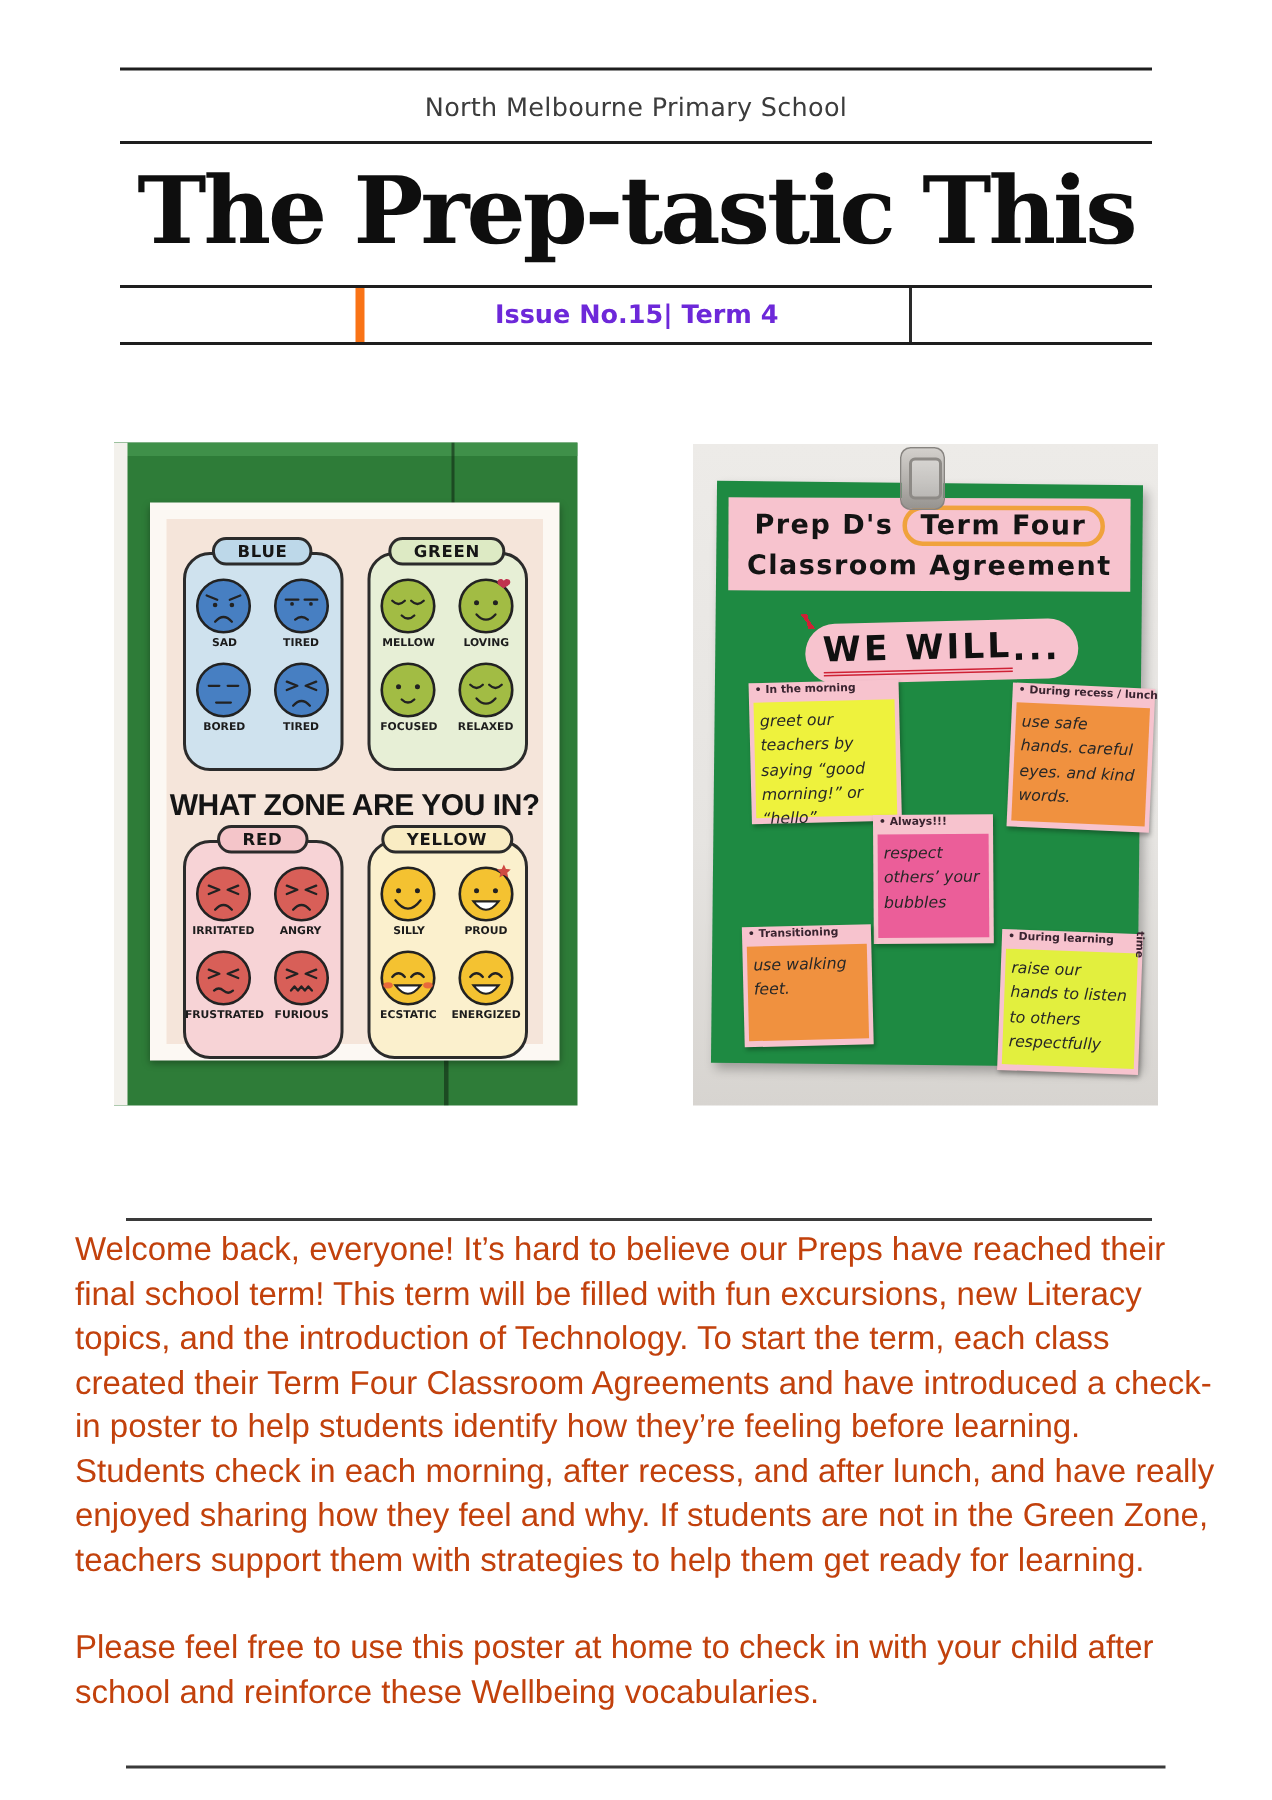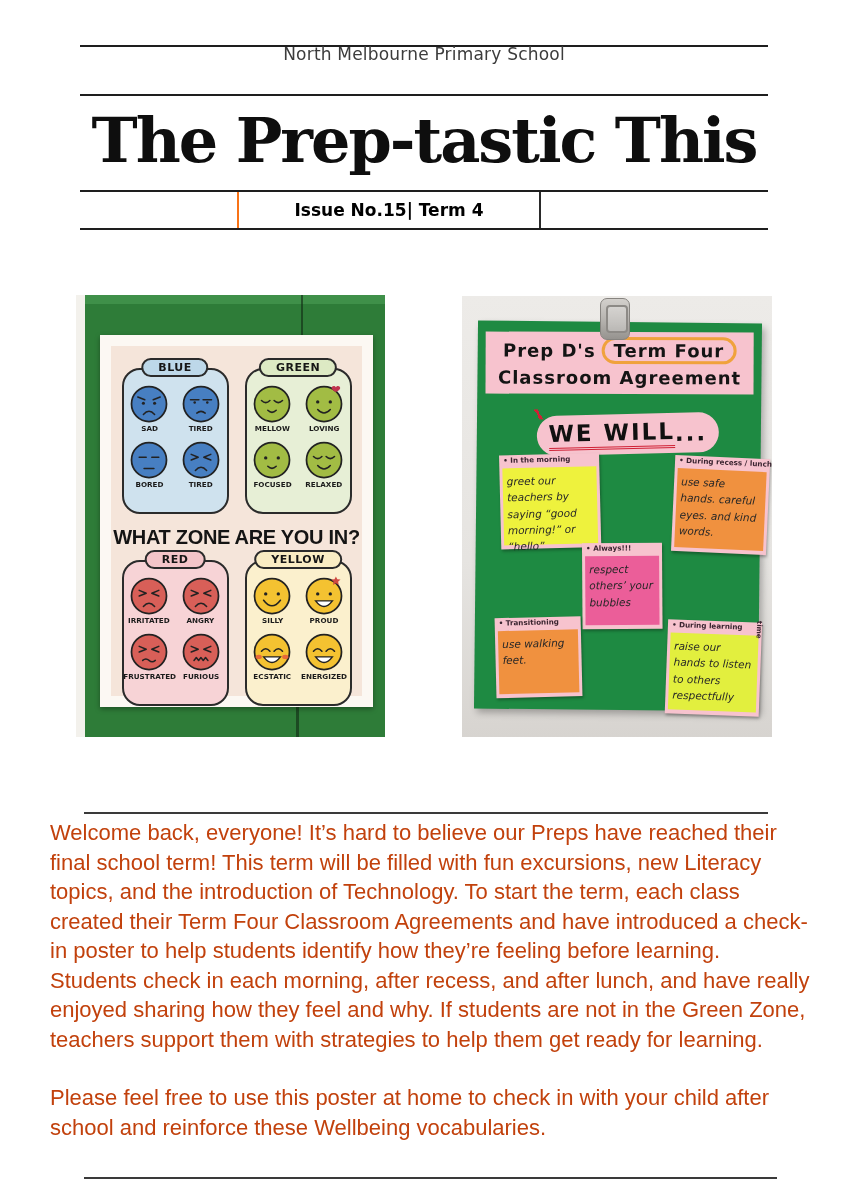--- a/index.html
+++ b/index.html
@@ -6,40 +6,40 @@
   html,body { background:#ffffff; }
   .page {
     position:relative; width:848px; height:1200px; background:#ffffff;
     font-family:"Liberation Sans", sans-serif; overflow:hidden;
   }
   .rule { position:absolute; background:#1e1e1e; height:2px; }
   #rule-top    { left:80px; top:45px;  width:688px; }
   #rule-school { left:80px; top:94px;  width:688px; }
 
   .school-name {
-    position:absolute; top:44px; left:0; width:100%; text-align:center;
+    position:absolute; top:62px; left:0; width:100%; text-align:center;
     font-size:17px; color:#3c3c3c; letter-spacing:.2px;
     font-family:"DejaVu Sans", sans-serif;
   }
   .masthead-title {
     position:absolute; top:99px; left:0; width:100%; text-align:center;
     font-family:"DejaVu Serif","Liberation Serif",serif;
     font-weight:700; font-size:62px; letter-spacing:-2px; color:#0e0e0e;
     line-height:1.35;
   }
   .issue-bar {
     position:absolute; left:80px; top:190px; width:688px; height:40px;
     border-top:2px solid #1e1e1e; border-bottom:2px solid #1e1e1e;
     display:flex;
   }
   .issue-cell { height:100%; }
   .issue-cell.left  { width:157px; }
-  .issue-cell.mid   { width:304px; border-left:2px solid #f97316; border-right:2px solid #2a2a2a;
+  .issue-cell.mid   { width:371px; border-left:6px solid #f97316; border-right:2px solid #2a2a2a;
                       display:flex; align-items:center; justify-content:center;
-                      font-weight:bold; font-size:17px; color:#000000;
+                      font-weight:bold; font-size:17px; color:#6d28d9;
                       font-family:"DejaVu Sans", sans-serif; }
   .issue-cell.right { flex:1; }
 
   
   .photo { position:absolute; overflow:hidden; }
   #photo-zones { left:76px; top:295px; width:309px; height:442px; background:#2e7c38; }
   #photo-zones .door-rail { position:absolute; left:0; top:0; width:100%; height:9px; background:#3f9049; }
   #photo-zones .wall-strip { position:absolute; left:0; top:0; bottom:0; width:9px; background:#f3f1ec; }
   #photo-zones .seam { position:absolute; background:rgba(16,42,20,.6); width:2px; }
   #photo-zones .seam.top { left:225px; top:0; height:48px; }

